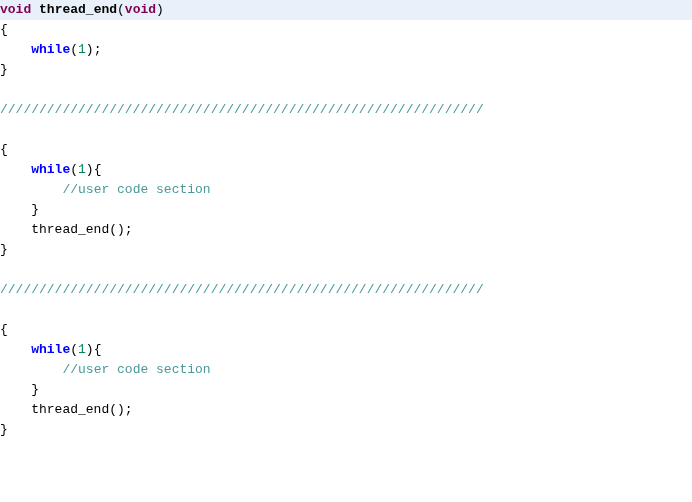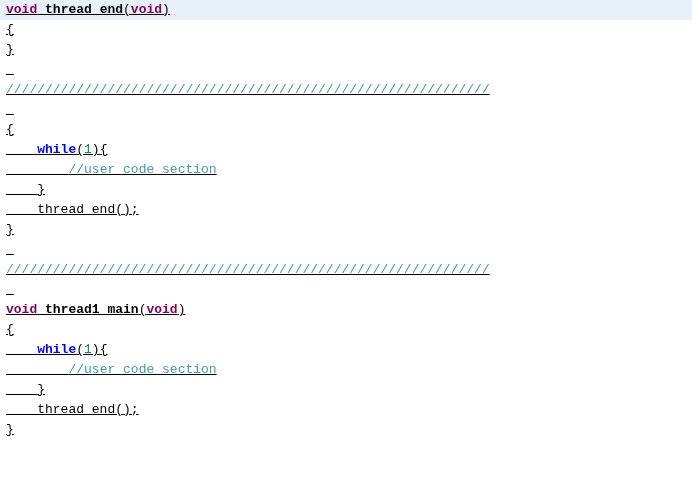--- a/index.html
+++ b/index.html
@@ -4,56 +4,55 @@
 <style>
   body {
     margin: 0;
     padding: 0;
     font-family: Consolas, 'Courier New', monospace;
     font-size: 13px;
     background: #ffffff;
     width: 692px;
   }
   .line {
-    padding: 0 6px;
+    padding: 0 0;
     line-height: 20px;
     white-space: pre;
-    text-decoration: underline;
   }
   .highlight {
     background: #e8f0fa;
   }
   .kw { color: #7f0055; font-weight: bold; }
   .kw2 { color: #0000ff; font-weight: bold; }
   .fn { color: #000000; font-weight: bold; }
   .paren { color: #000000; }
   .brace { color: #000000; }
   .semi { color: #000000; }
   .num { color: #098658; }
   .comment { color: #499999; }
 </style>
 </head>
 <body>
 
 <div id="code-container">
     <div class="line highlight"><span class="kw">void</span><span> </span><span class="fn">thread_end</span><span class="paren">(</span><span class="kw">void</span><span class="paren">)</span></div>
     <div class="line "><span class="brace">{</span></div>
+    <div class="line "><span>    </span><span class="kw2">while</span><span class="paren">(</span><span class="num">1</span><span class="paren">)</span><span class="semi">;</span></div>
     <div class="line "><span class="brace">}</span></div>
     <div class="line "><span> </span></div>
     <div class="line "><span class="comment">//////////////////////////////////////////////////////////////</span></div>
     <div class="line "><span> </span></div>
     <div class="line "><span class="brace">{</span></div>
     <div class="line "><span>    </span><span class="kw2">while</span><span class="paren">(</span><span class="num">1</span><span class="paren">)</span><span class="brace">{</span></div>
     <div class="line "><span>        </span><span class="comment">//user code section</span></div>
     <div class="line "><span>    </span><span class="brace">}</span></div>
     <div class="line "><span>    thread_end();</span></div>
     <div class="line "><span class="brace">}</span></div>
     <div class="line "><span> </span></div>
     <div class="line "><span class="comment">//////////////////////////////////////////////////////////////</span></div>
     <div class="line "><span> </span></div>
-    <div class="line "><span class="kw">void</span><span> </span><span class="fn">thread1_main</span><span class="paren">(</span><span class="kw">void</span><span class="paren">)</span></div>
     <div class="line "><span class="brace">{</span></div>
     <div class="line "><span>    </span><span class="kw2">while</span><span class="paren">(</span><span class="num">1</span><span class="paren">)</span><span class="brace">{</span></div>
     <div class="line "><span>        </span><span class="comment">//user code section</span></div>
     <div class="line "><span>    </span><span class="brace">}</span></div>
     <div class="line "><span>    thread_end();</span></div>
     <div class="line "><span class="brace">}</span></div>
   </div>
 
 </body></html>

